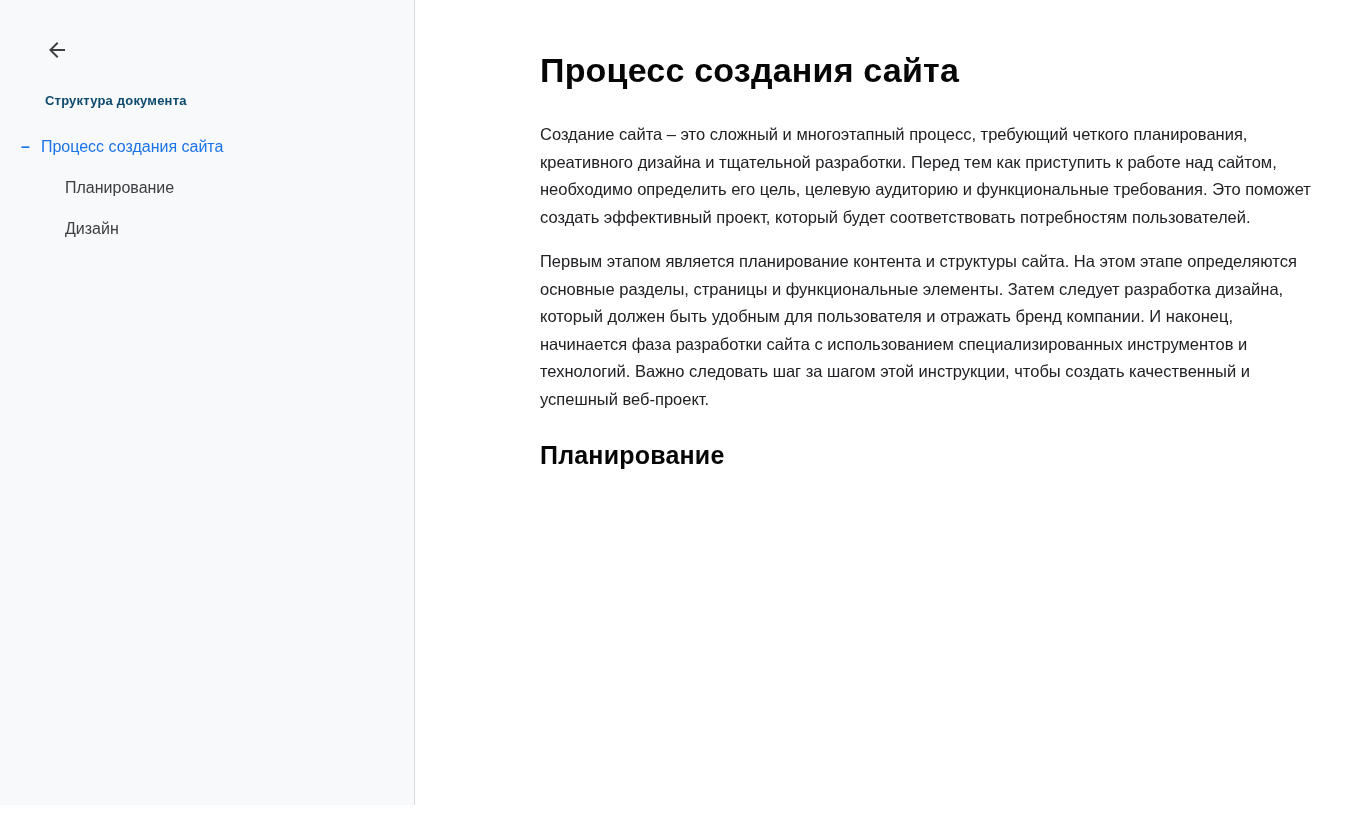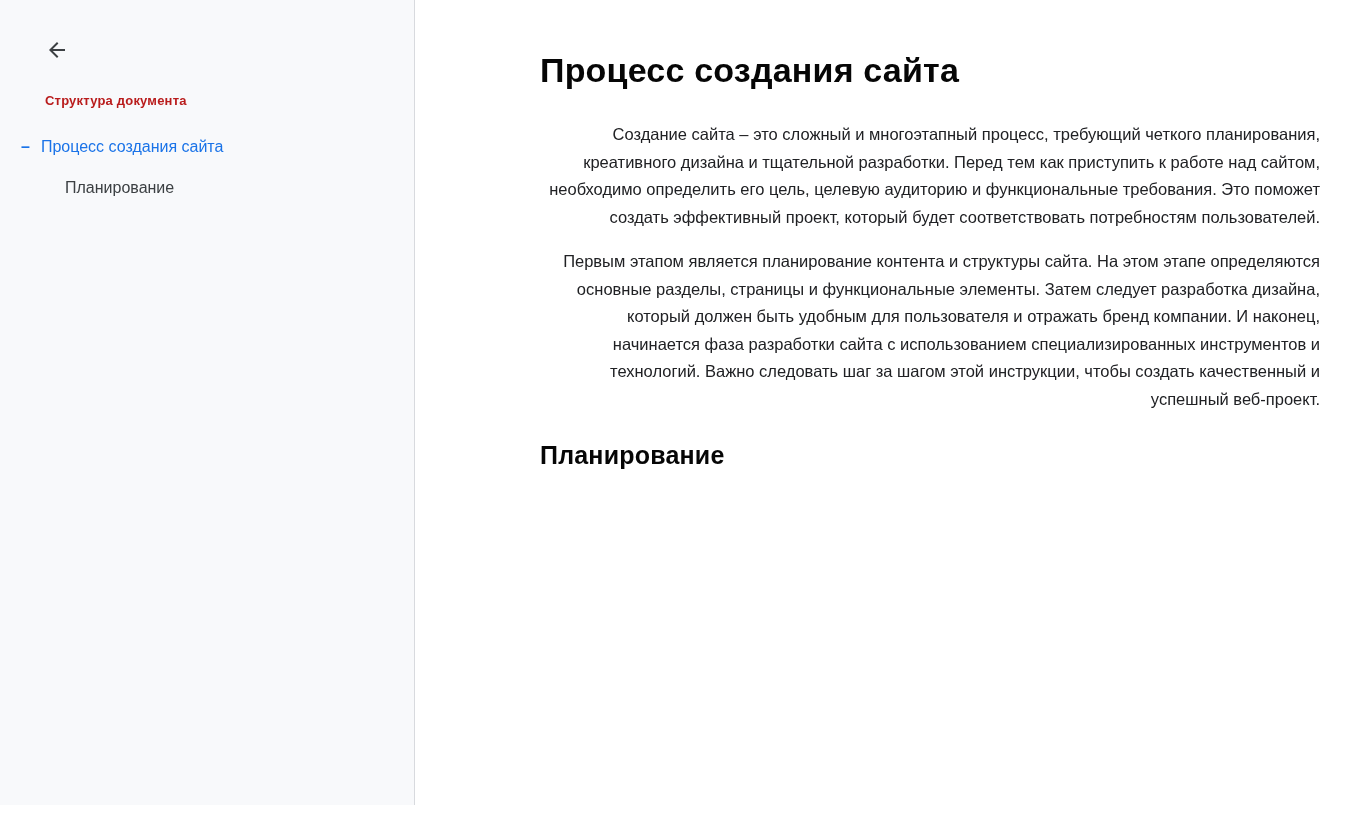--- a/index.html
+++ b/index.html
@@ -39,21 +39,21 @@
   .back-btn svg {
     display: block;
     fill: #3c4043;
   }
   .outline-title {
     margin: 31px 0 0 45px;
     font-size: 13px;
     line-height: 15px;
     font-weight: bold;
     letter-spacing: 0.2px;
-    color: #b91c1c;
+    color: #0c4a6e;
   }
   .outline-list {
     margin-top: 18px;
   }
   .outline-item {
     height: 41px;
     display: flex;
     align-items: center;
     font-size: 16px;
     color: #3c4043;
@@ -84,21 +84,20 @@
     font-weight: bold;
     color: #060606;
     letter-spacing: 0.2px;
   }
   .doc-p {
     margin: 0 0 17px 0;
     max-width: 782px;
     font-size: 16.5px;
     line-height: 27.5px;
     color: #202124;
-    text-align: right;
   }
   .doc-h2 {
     margin: 28px 0 26px 0;
     font-size: 25px;
     line-height: 29px;
     font-weight: bold;
     color: #060606;
     letter-spacing: 0.2px;
   }
 </style>
@@ -119,20 +118,23 @@
     <div class="outline-title">Структура документа</div>
 
     <nav class="outline-list">
       <div class="outline-item active">
         <span class="dash">–</span>
         <span>Процесс создания сайта</span>
       </div>
       <div class="outline-item sub">
         <span>Планирование</span>
       </div>
+      <div class="outline-item sub">
+        <span>Дизайн</span>
+      </div>
     </nav>
   </aside>
 
   <main class="main">
     <h1 class="doc-title">Процесс создания сайта</h1>
 
     <p class="doc-p">Создание сайта – это сложный и многоэтапный процесс, требующий четкого планирования, креативного дизайна и тщательной разработки. Перед тем как приступить к работе над сайтом, необходимо определить его цель, целевую аудиторию и функциональные требования. Это поможет создать эффективный проект, который будет соответствовать потребностям пользователей.</p>
     <p class="doc-p">Первым этапом является планирование контента и структуры сайта. На этом этапе определяются основные разделы, страницы и функциональные элементы. Затем следует разработка дизайна, который должен быть удобным для пользователя и отражать бренд компании. И наконец, начинается фаза разработки сайта с использованием специализированных инструментов и технологий. Важно следовать шаг за шагом этой инструкции, чтобы создать качественный и успешный веб-проект.</p>
 
     <h2 class="doc-h2">Планирование</h2>

